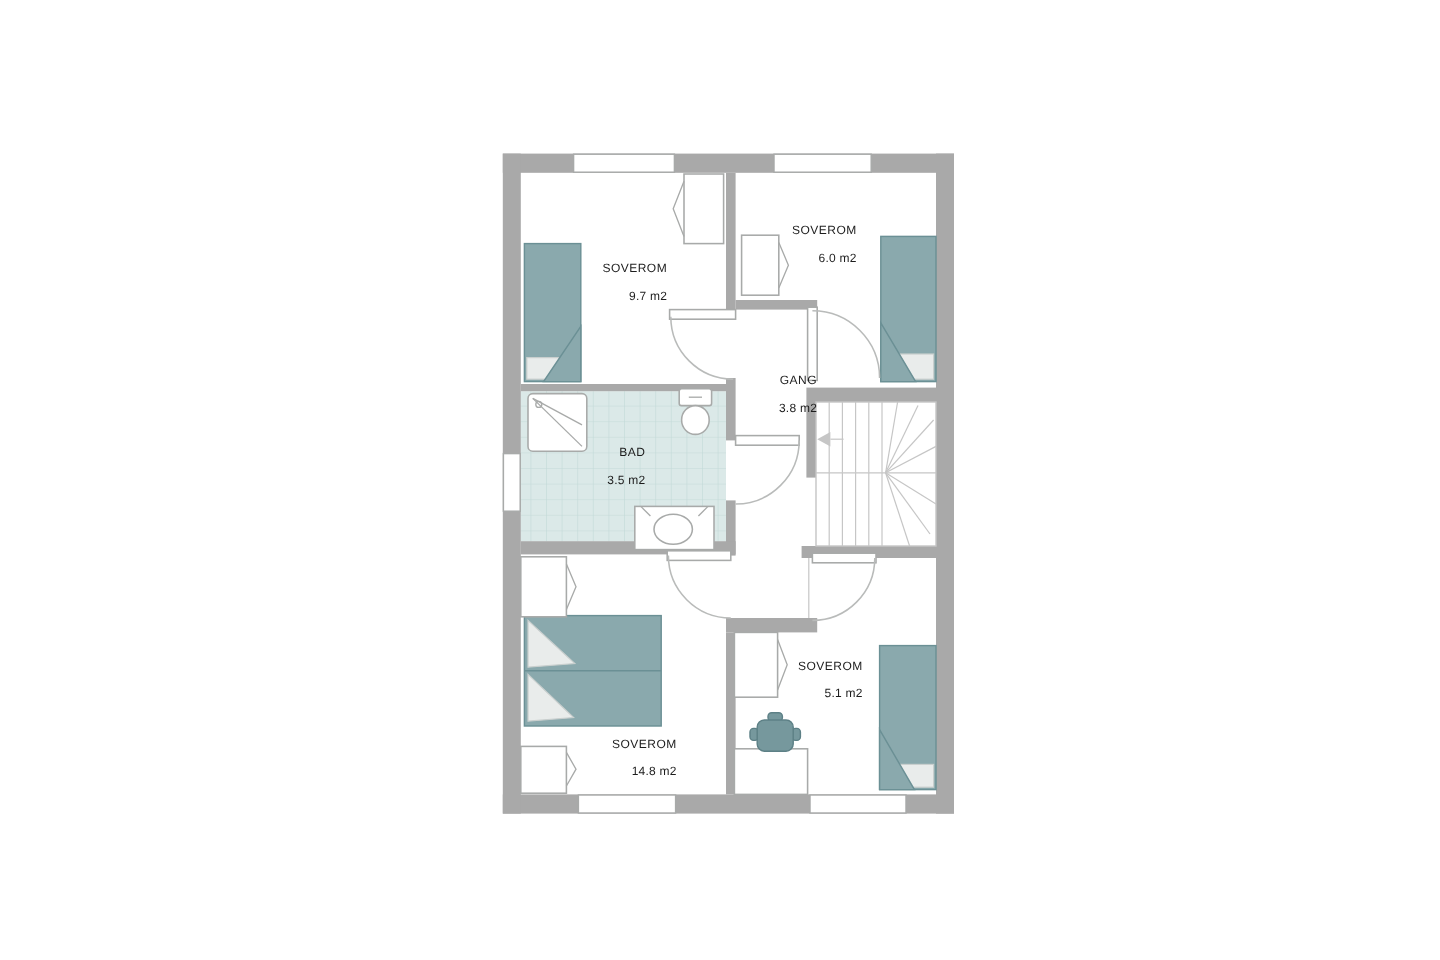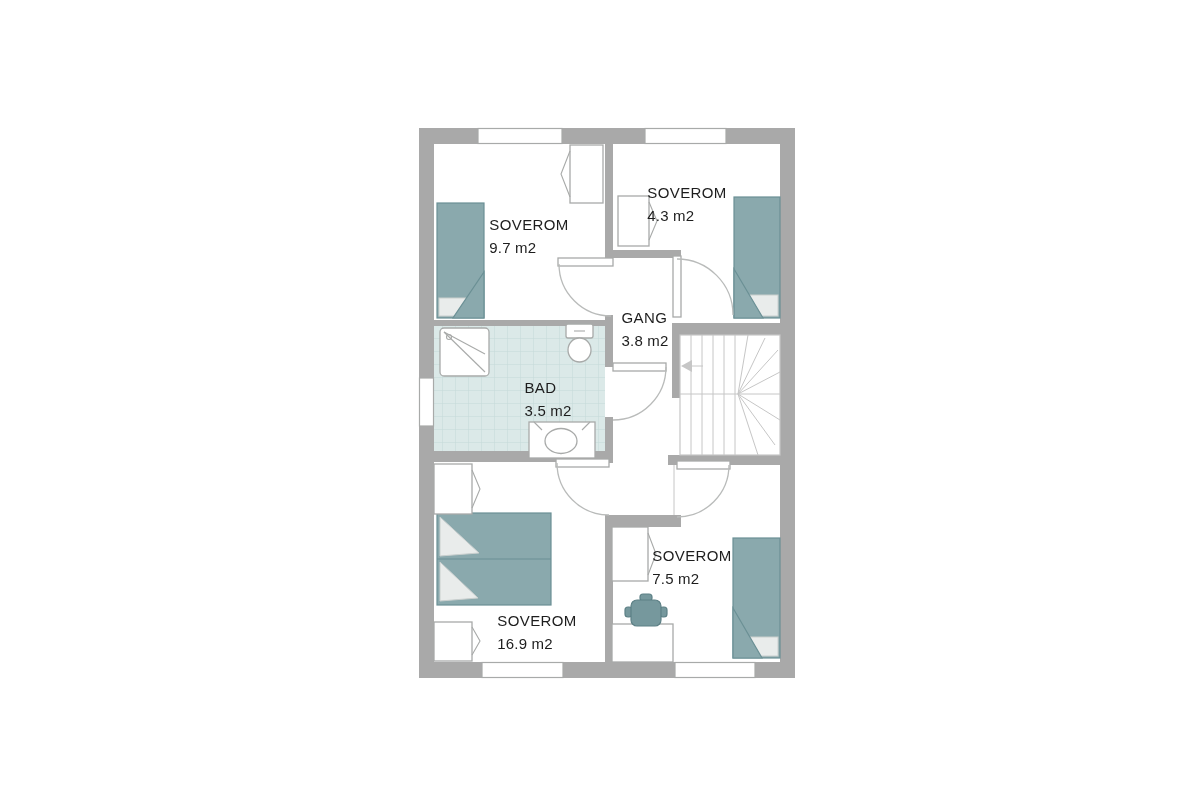--- a/index.html
+++ b/index.html
@@ -17,22 +17,22 @@
   .wall{fill:var(--wall);}
   .win{fill:#fff;stroke:var(--line);stroke-width:1.2;}
   .fixture{fill:#fff;stroke:var(--line);stroke-width:1.3;}
   .thin{fill:none;stroke:var(--line);stroke-width:1.1;}
   .stair{fill:none;stroke:var(--stair_line);stroke-width:1;}
   .stairbox{fill:#fff;stroke:var(--stair_line);stroke-width:1.2;}
   .furn{fill:var(--teal);stroke:var(--teal_dark);stroke-width:1.2;}
   .pillow{fill:var(--pillow);stroke:var(--pillow_border);stroke-width:1;}
   .arc{fill:none;stroke:#b9bbba;stroke-width:1.3;}
   .pot-body{fill:var(--pot);stroke:var(--pot_dark);stroke-width:1.2;}
-  .room-label{position:absolute;transform:translate(-50%,-50%);text-align:left;
-              color:var(--text);font-size:15px;line-height:23px;letter-spacing:.4px;white-space:nowrap;}
+  .room-label{position:absolute;transform:translate(-50%,-50%);text-align:right;
+              color:var(--text);font-size:10px;line-height:23px;letter-spacing:.4px;white-space:nowrap;}
   .room-label .area{letter-spacing:.2px;}
 </style>
 </head>
 <body>
 
 <div id="stage">
 
   <svg id="plan-svg" width="1200" height="800" viewBox="0 0 1200 800">
 
     <defs>
@@ -193,32 +193,32 @@
       <path class="arc" d="M 729 465 A 52 52 0 0 1 677 517"></path>
     </g>
   </svg>
 
   <div class="room-label" style="left:529px;top:236px;">
     <div class="name">SOVEROM</div>
     <div class="area">9.7 m2</div>
   </div>
   <div class="room-label" style="left:687px;top:204px;">
     <div class="name">SOVEROM</div>
-    <div class="area">4.3 m2</div>
-  </div>
-  <div class="room-label" style="left:645px;top:329px;">
+    <div class="area">6.0 m2</div>
+  </div>
+  <div class="room-label" style="left:665px;top:329px;">
     <div class="name">GANG</div>
     <div class="area">3.8 m2</div>
   </div>
-  <div class="room-label" style="left:548px;top:389px;margin-top:10px;">
+  <div class="room-label" style="left:522px;top:389px;">
     <div class="name">BAD</div>
     <div class="area">3.5 m2</div>
   </div>
   <div class="room-label" style="left:537px;top:632px;">
     <div class="name">SOVEROM</div>
-    <div class="area">16.9 m2</div>
+    <div class="area">14.8 m2</div>
   </div>
   <div class="room-label" style="left:692px;top:567px;">
     <div class="name">SOVEROM</div>
-    <div class="area">7.5 m2</div>
+    <div class="area">5.1 m2</div>
   </div>
 
 </div>
 
 </body></html>

